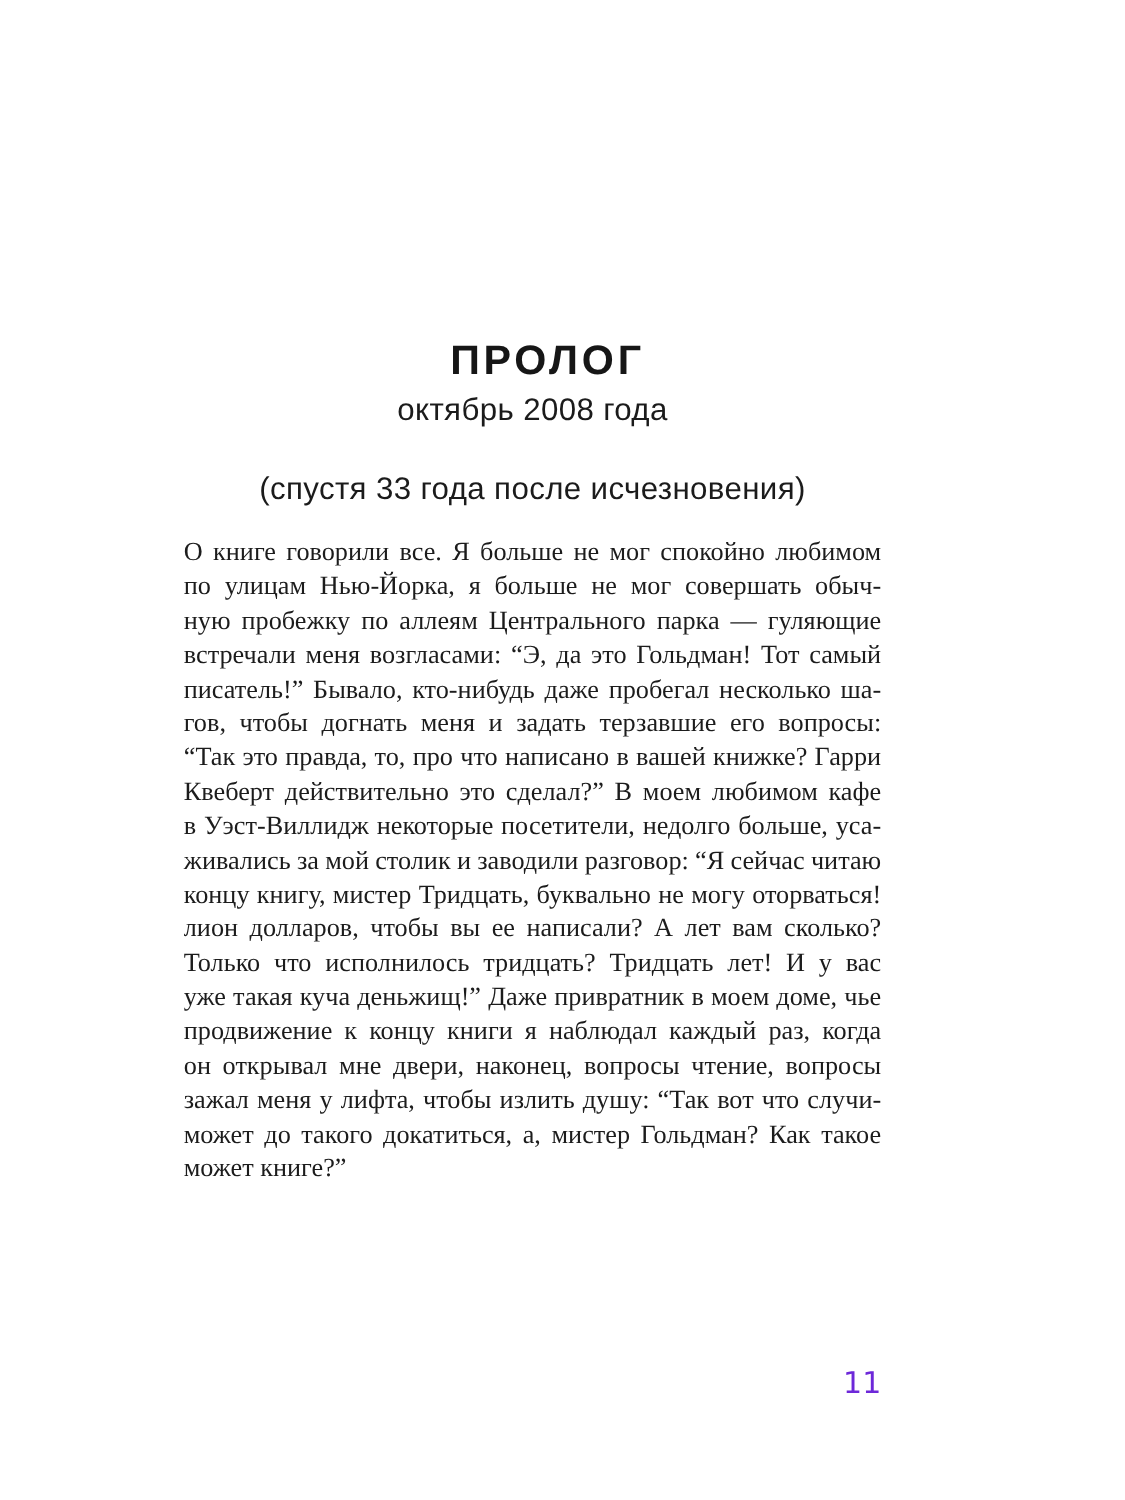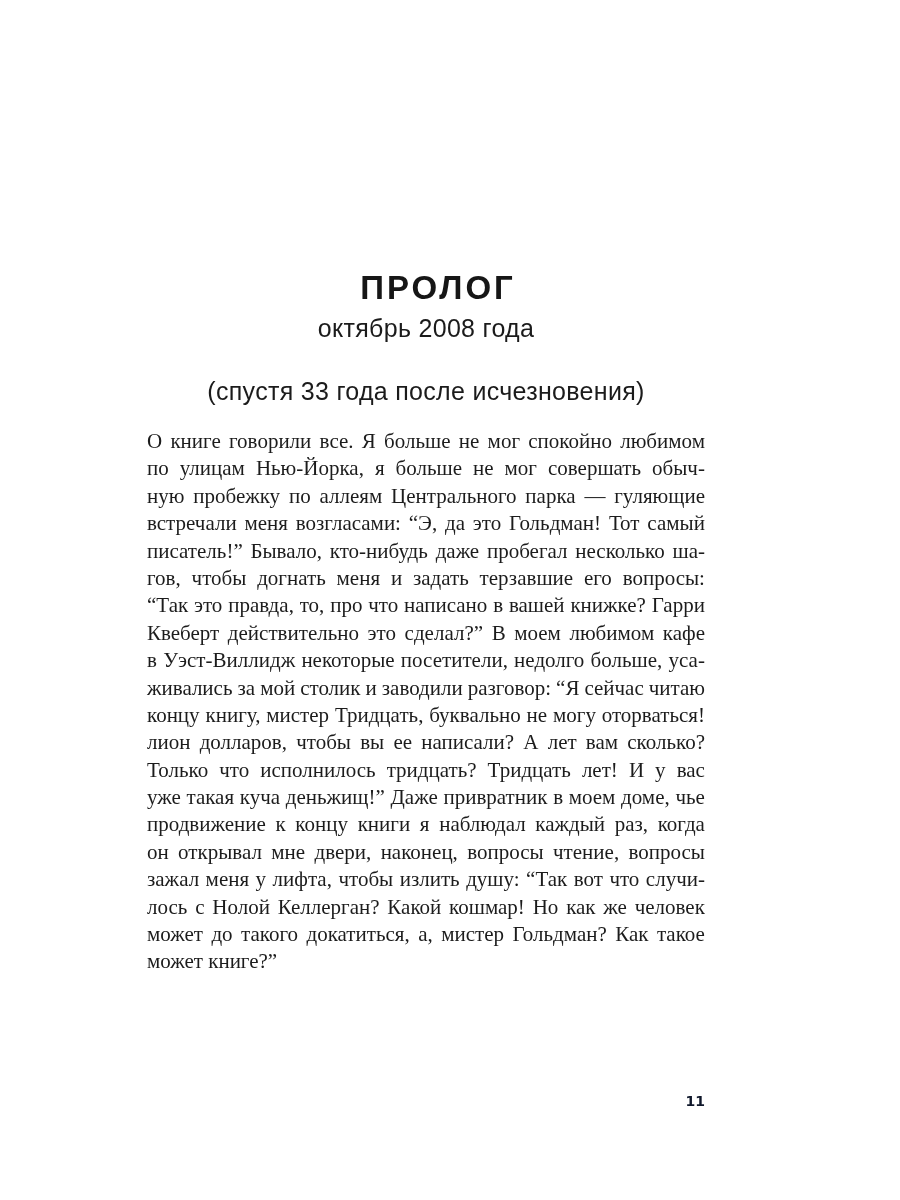--- a/index.html
+++ b/index.html
@@ -62,24 +62,24 @@
   }
   .line.last {
     justify-content: flex-start;
     gap: 5.2px;
   }
   .page-number {
     position: absolute;
     top: 1094px;
     right: 195px;
     font-family: "DejaVu Sans", sans-serif;
-    font-weight: 700;
-    font-size: 14px;
+    font-weight: 400;
+    font-size: 24px;
     line-height: 1;
-    color: #0f172a;
+    color: #6d28d9;
   }
 </style>
 </head>
 <body>
 
 <div class="page">
 
   <h1 class="chapter-title">ПРОЛОГ</h1>
 
   <div class="subtitle subtitle-date">октябрь 2008 года</div>
@@ -268,32 +268,20 @@
         <span>лифта,</span>
         <span>чтобы</span>
         <span>излить</span>
         <span>душу:</span>
         <span>“Так</span>
         <span>вот</span>
         <span>что</span>
         <span>случи-</span>
       </div>
       <div class="line">
-        <span>лось</span>
-        <span>с</span>
-        <span>Нолой</span>
-        <span>Келлерган?</span>
-        <span>Какой</span>
-        <span>кошмар!</span>
-        <span>Но</span>
-        <span>как</span>
-        <span>же</span>
-        <span>человек</span>
-      </div>
-      <div class="line">
         <span>может</span>
         <span>до</span>
         <span>такого</span>
         <span>докатиться,</span>
         <span>а,</span>
         <span>мистер</span>
         <span>Гольдман?</span>
         <span>Как</span>
         <span>такое</span>
       </div>

